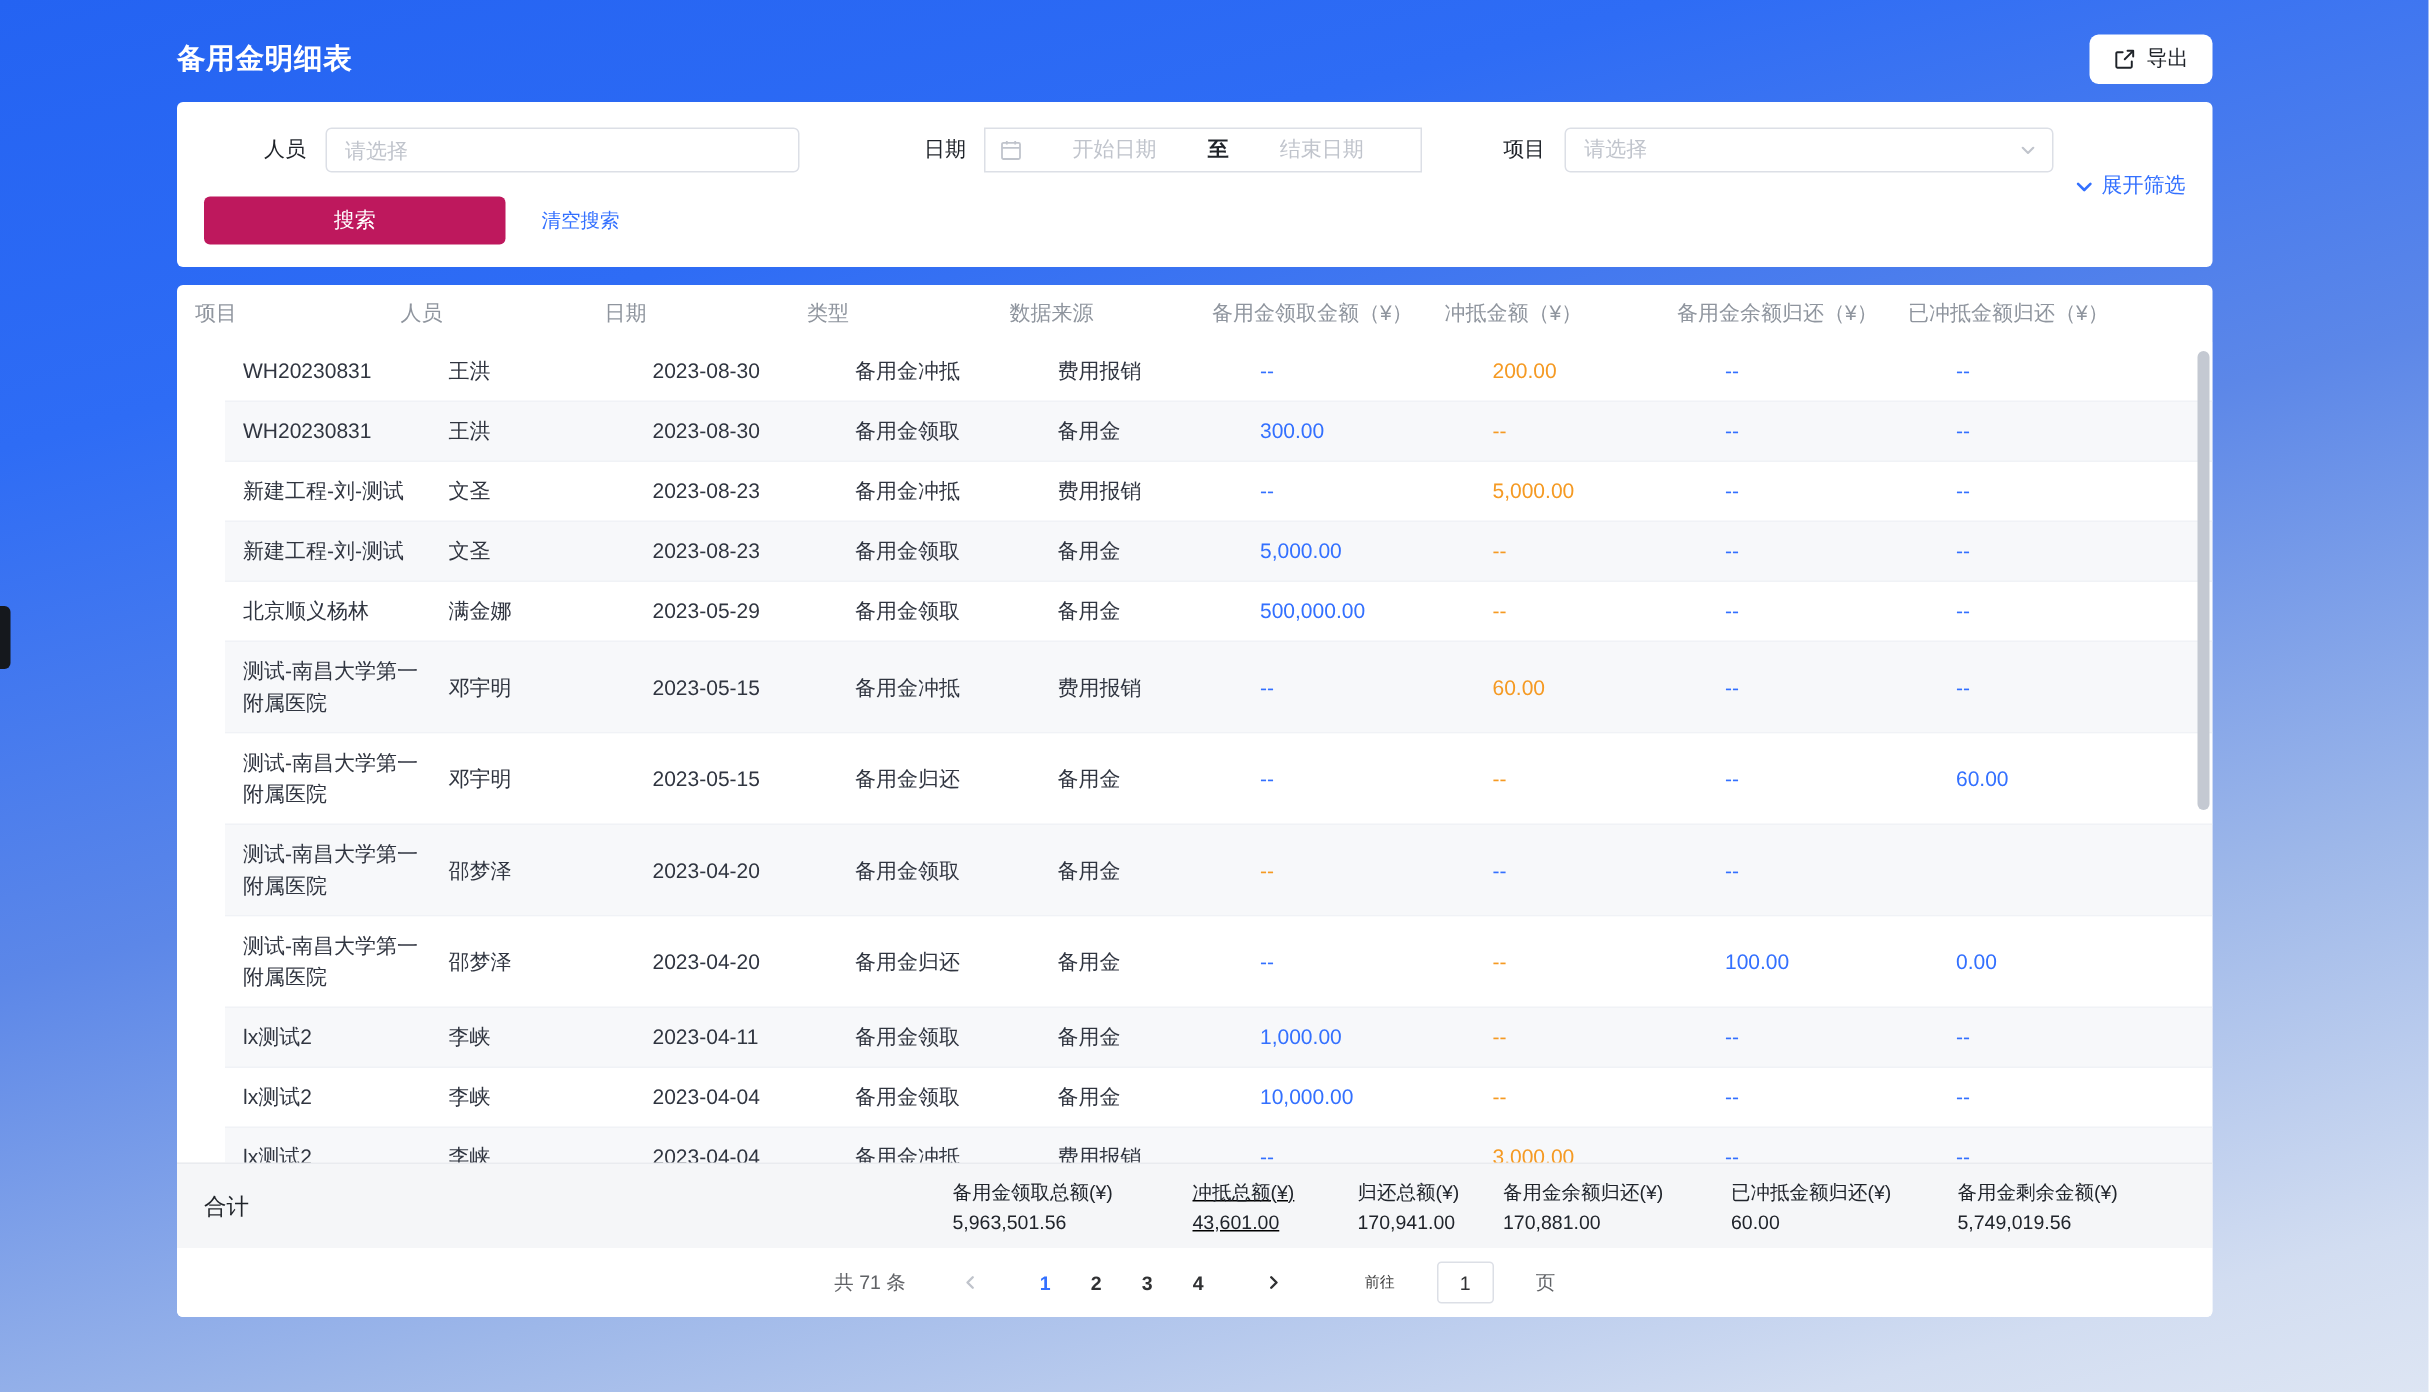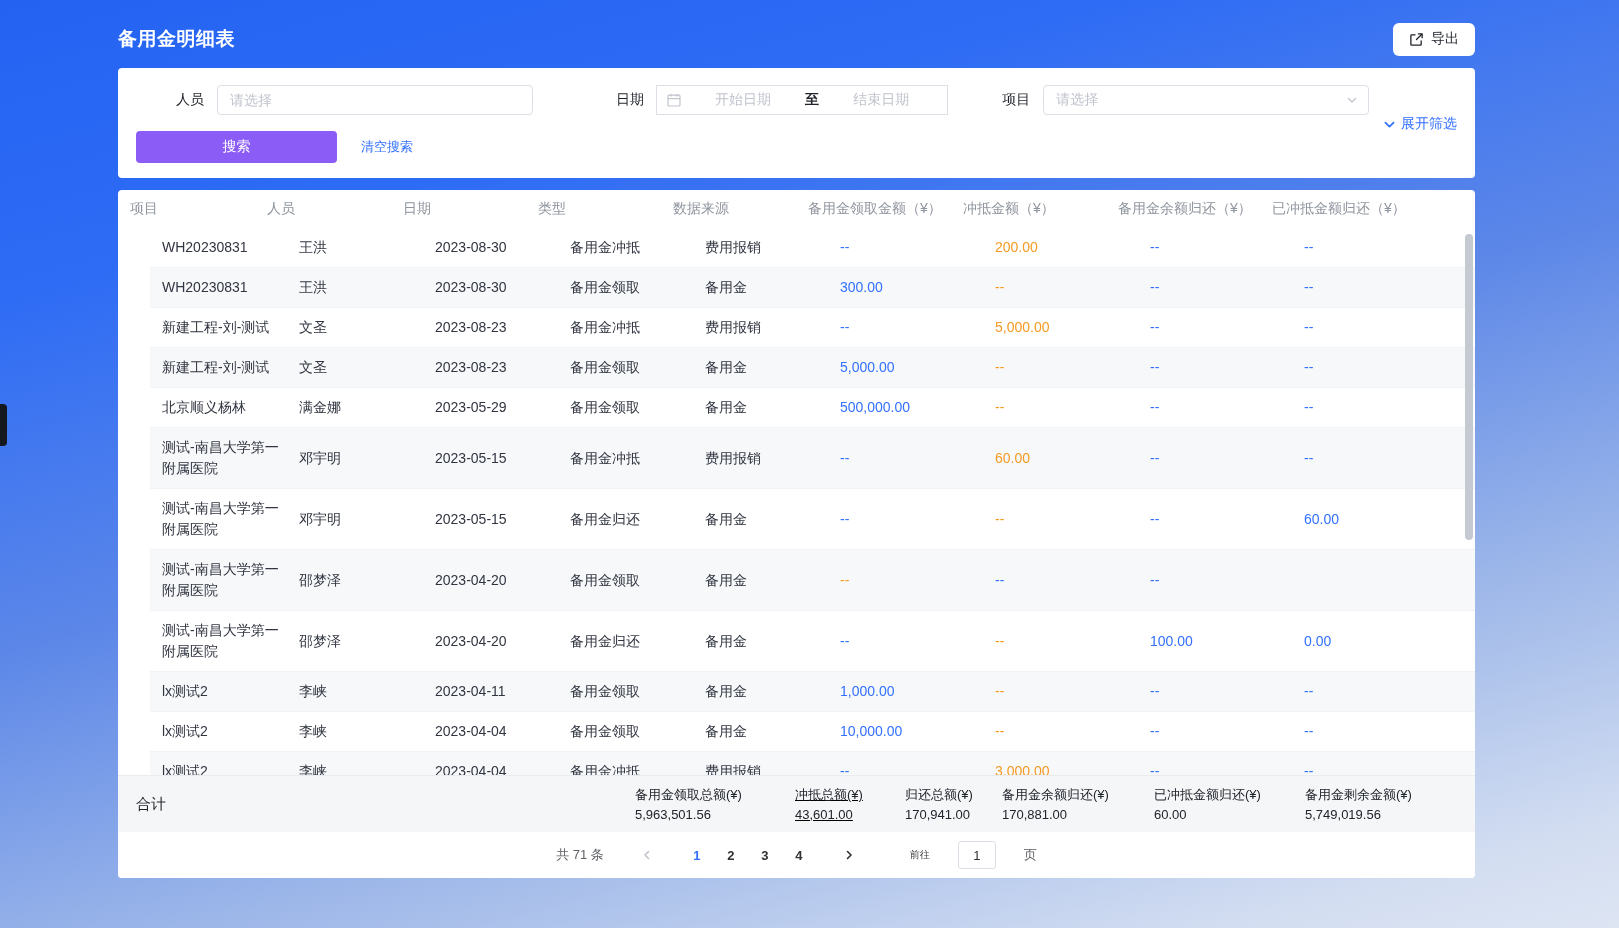--- a/index.html
+++ b/index.html
@@ -40,21 +40,21 @@
   .project-label { margin-left: 54px; }
   .project-select {
     margin-left: 13px; width: 330px; height: 30px; border: 1px solid #dcdfe6; border-radius: 4px;
     display: flex; align-items: center; justify-content: space-between; padding: 0 10px 0 12px;
     cursor: pointer; background: #fff;
   }
   .select-ph { color: #c0c4cc; font-size: 14px; }
   .expand-link { margin-left: 14px; color: #3370ff; font-size: 14px; display: inline-flex; align-items: center; gap: 5px; cursor: pointer; white-space: nowrap; margin-top: 48px; }
   .filter-actions { display: flex; align-items: center; margin-top: 15px; }
   .search-btn {
-    width: 201px; height: 32px; background: #8b5cf6; color: #fff; border: none; border-radius: 4px;
+    width: 201px; height: 32px; background: #be185d; color: #fff; border: none; border-radius: 4px;
     font-size: 14px; cursor: pointer; font-family: inherit;
   }
   .clear-link { margin-left: 24px; color: #3370ff; font-size: 13px; cursor: pointer; }
 
   
   .table-card { margin-top: 12px; background: #fff; border-radius: 4px; overflow: hidden; position: relative; }
   .grid-row { display: grid; grid-template-columns: 137px 136px 135px 135px 135px 155px 155px 154px 1fr; padding-left: 12px; }
   .thead { height: 38px; align-items: center; }
   .th { font-size: 14px; color: #8f959e; padding-right: 10px; white-space: nowrap; overflow: hidden; }
   .tbody { height: 547px; overflow: hidden; margin-left: 32px; }

